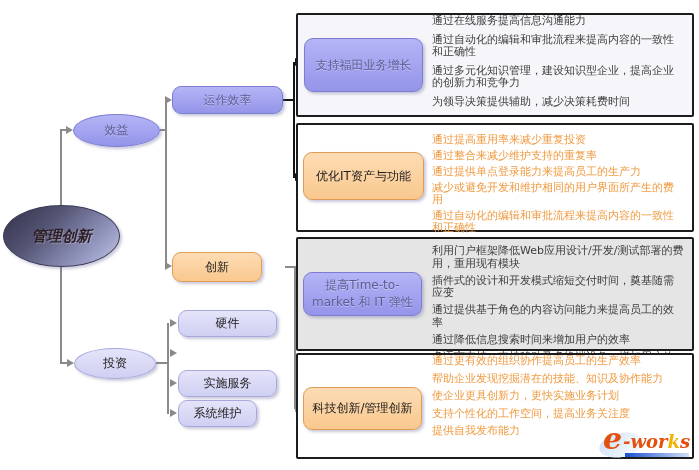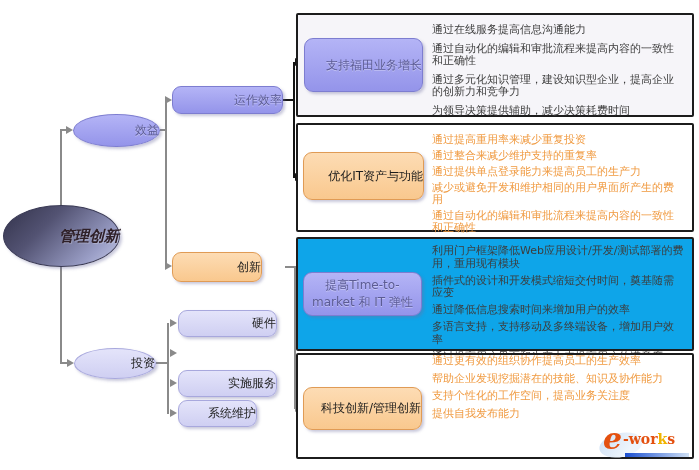--- a/index.html
+++ b/index.html
@@ -8,21 +8,21 @@
     font-family:"DejaVu Sans","Liberation Sans",sans-serif;
   }
   
   .ln{position:absolute;background:#8a8a8a;}
   .ln.black{background:#141414;}
   .arr{position:absolute;width:0;height:0;border-top:4px solid transparent;border-bottom:4px solid transparent;}
   .arr.gray{border-left:7px solid #8a8a8a;}
   .arr.black{border-left:7px solid #141414;}
   
   .node{
-    position:absolute;display:flex;align-items:center;justify-content:flex-end;
+    position:absolute;display:flex;align-items:center;justify-content:center;
     text-align:center;box-sizing:border-box;
     box-shadow:2px 2px 3px rgba(110,110,160,.38);
   }
   .rounded{border-radius:9px;}
   .ellipse{border-radius:50%;}
   .purple-node{
     background:linear-gradient(180deg,#b4b4f6 0%,#9494ea 100%);
     border:1px solid #7d7dd0;color:#5c5c94;
     text-shadow:0 1px 0 rgba(255,255,255,.35);
     font-size:12px;
@@ -43,21 +43,21 @@
   }
   
   .panel{
     position:absolute;left:296px;width:398px;box-sizing:border-box;
     border:2px solid #1c1c1c;border-radius:2px;
   }
   .panel-text{position:absolute;left:134px;top:0;width:252px;}
   .panel-text p{margin:0;font-size:11px;line-height:12.5px;}
   .dark-items p{color:#3d3d3d;}
   .orange-items p{color:#f09a40;}
-  .p1 .panel-text{padding-top:9px;}
+  .p1 .panel-text{}
   .p1 .panel-text p{margin-bottom:6px;}
   .p2 .panel-text{padding-top:9px;}
   .p2 .panel-text p{margin-bottom:4px;line-height:12px;}
   .p3 .panel-text{padding-top:6px;}
   .p3 .panel-text p{margin-bottom:4.5px;}
   .p4 .panel-text{}
   .p4 .panel-text p{margin-bottom:5px;}
   
   .logo{position:absolute;left:599px;top:429px;width:96px;height:32px;}
   .logo-swoosh{
@@ -65,21 +65,21 @@
     background:linear-gradient(135deg,#cfe0f4 0%,#eef5fc 70%);transform:rotate(-12deg);
   }
   .logo-e{
     position:absolute;left:4px;top:-8px;
     font-family:"DejaVu Serif","Liberation Serif",serif;
     font-style:italic;font-weight:bold;font-size:30px;color:#e4500f;
   }
   .logo-word{
     position:absolute;left:24px;top:2px;
     font-family:"DejaVu Serif","Liberation Serif",serif;
-    font-weight:bold;font-size:14px;color:#e4500f;letter-spacing:0;
+    font-style:italic;font-weight:bold;font-size:18px;color:#e4500f;letter-spacing:0;
   }
   .logo-word .gold{color:#f0b400;}
   .logo-bar{
     position:absolute;left:26px;top:24px;width:64px;height:4px;
     background:linear-gradient(90deg,#1a4fd0 0%,#cfe0f4 100%);
   }
 </style>
 </head>
 <body>
 
@@ -155,34 +155,36 @@
   <div class="panel p2" style="top:123px;height:109px;background:#ffffff;">
     <div class="panel-text orange-items">
       <p>通过提高重用率来减少重复投资</p>
       <p>通过整合来减少维护支持的重复率</p>
       <p>通过提供单点登录能力来提高员工的生产力</p>
       <p>减少或避免开发和维护相同的用户界面所产生的费用</p>
       <p>通过自动化的编辑和审批流程来提高内容的一致性和正确性</p>
     </div>
   </div>
 
-  <div class="panel p3" style="top:237px;height:114px;background:#0ea5e9;">
+  <div class="panel p3" style="top:237px;height:114px;background:#e5e5e5;">
     <div class="panel-text dark-items">
       <p>利用门户框架降低Web应用设计/开发/测试部署的费用，重用现有模块</p>
       <p>插件式的设计和开发模式缩短交付时间，奠基随需应变</p>
+      <p>通过提供基于角色的内容访问能力来提高员工的效率</p>
       <p>通过降低信息搜索时间来增加用户的效率</p>
       <p>多语言支持，支持移动及多终端设备，增加用户效率</p>
       <p>通过提高用户界面和生产力来提高用户的满意度</p>
     </div>
   </div>
 
   <div class="panel p4" style="top:353px;height:106px;background:#ffffff;">
     <div class="panel-text orange-items">
       <p>通过更有效的组织协作提高员工的生产效率</p>
       <p>帮助企业发现挖掘潜在的技能、知识及协作能力</p>
+      <p>使企业更具创新力，更快实施业务计划</p>
       <p>支持个性化的工作空间，提高业务关注度</p>
       <p>提供自我发布能力</p>
     </div>
   </div>
 
   <div class="node rounded purple-node" style="left:304px;top:38px;width:119px;height:54px;">
     <span>支持福田业务增长</span>
   </div>
   <div class="node rounded orange-node" style="left:303px;top:152px;width:121px;height:48px;">
     <span>优化IT资产与功能</span>

